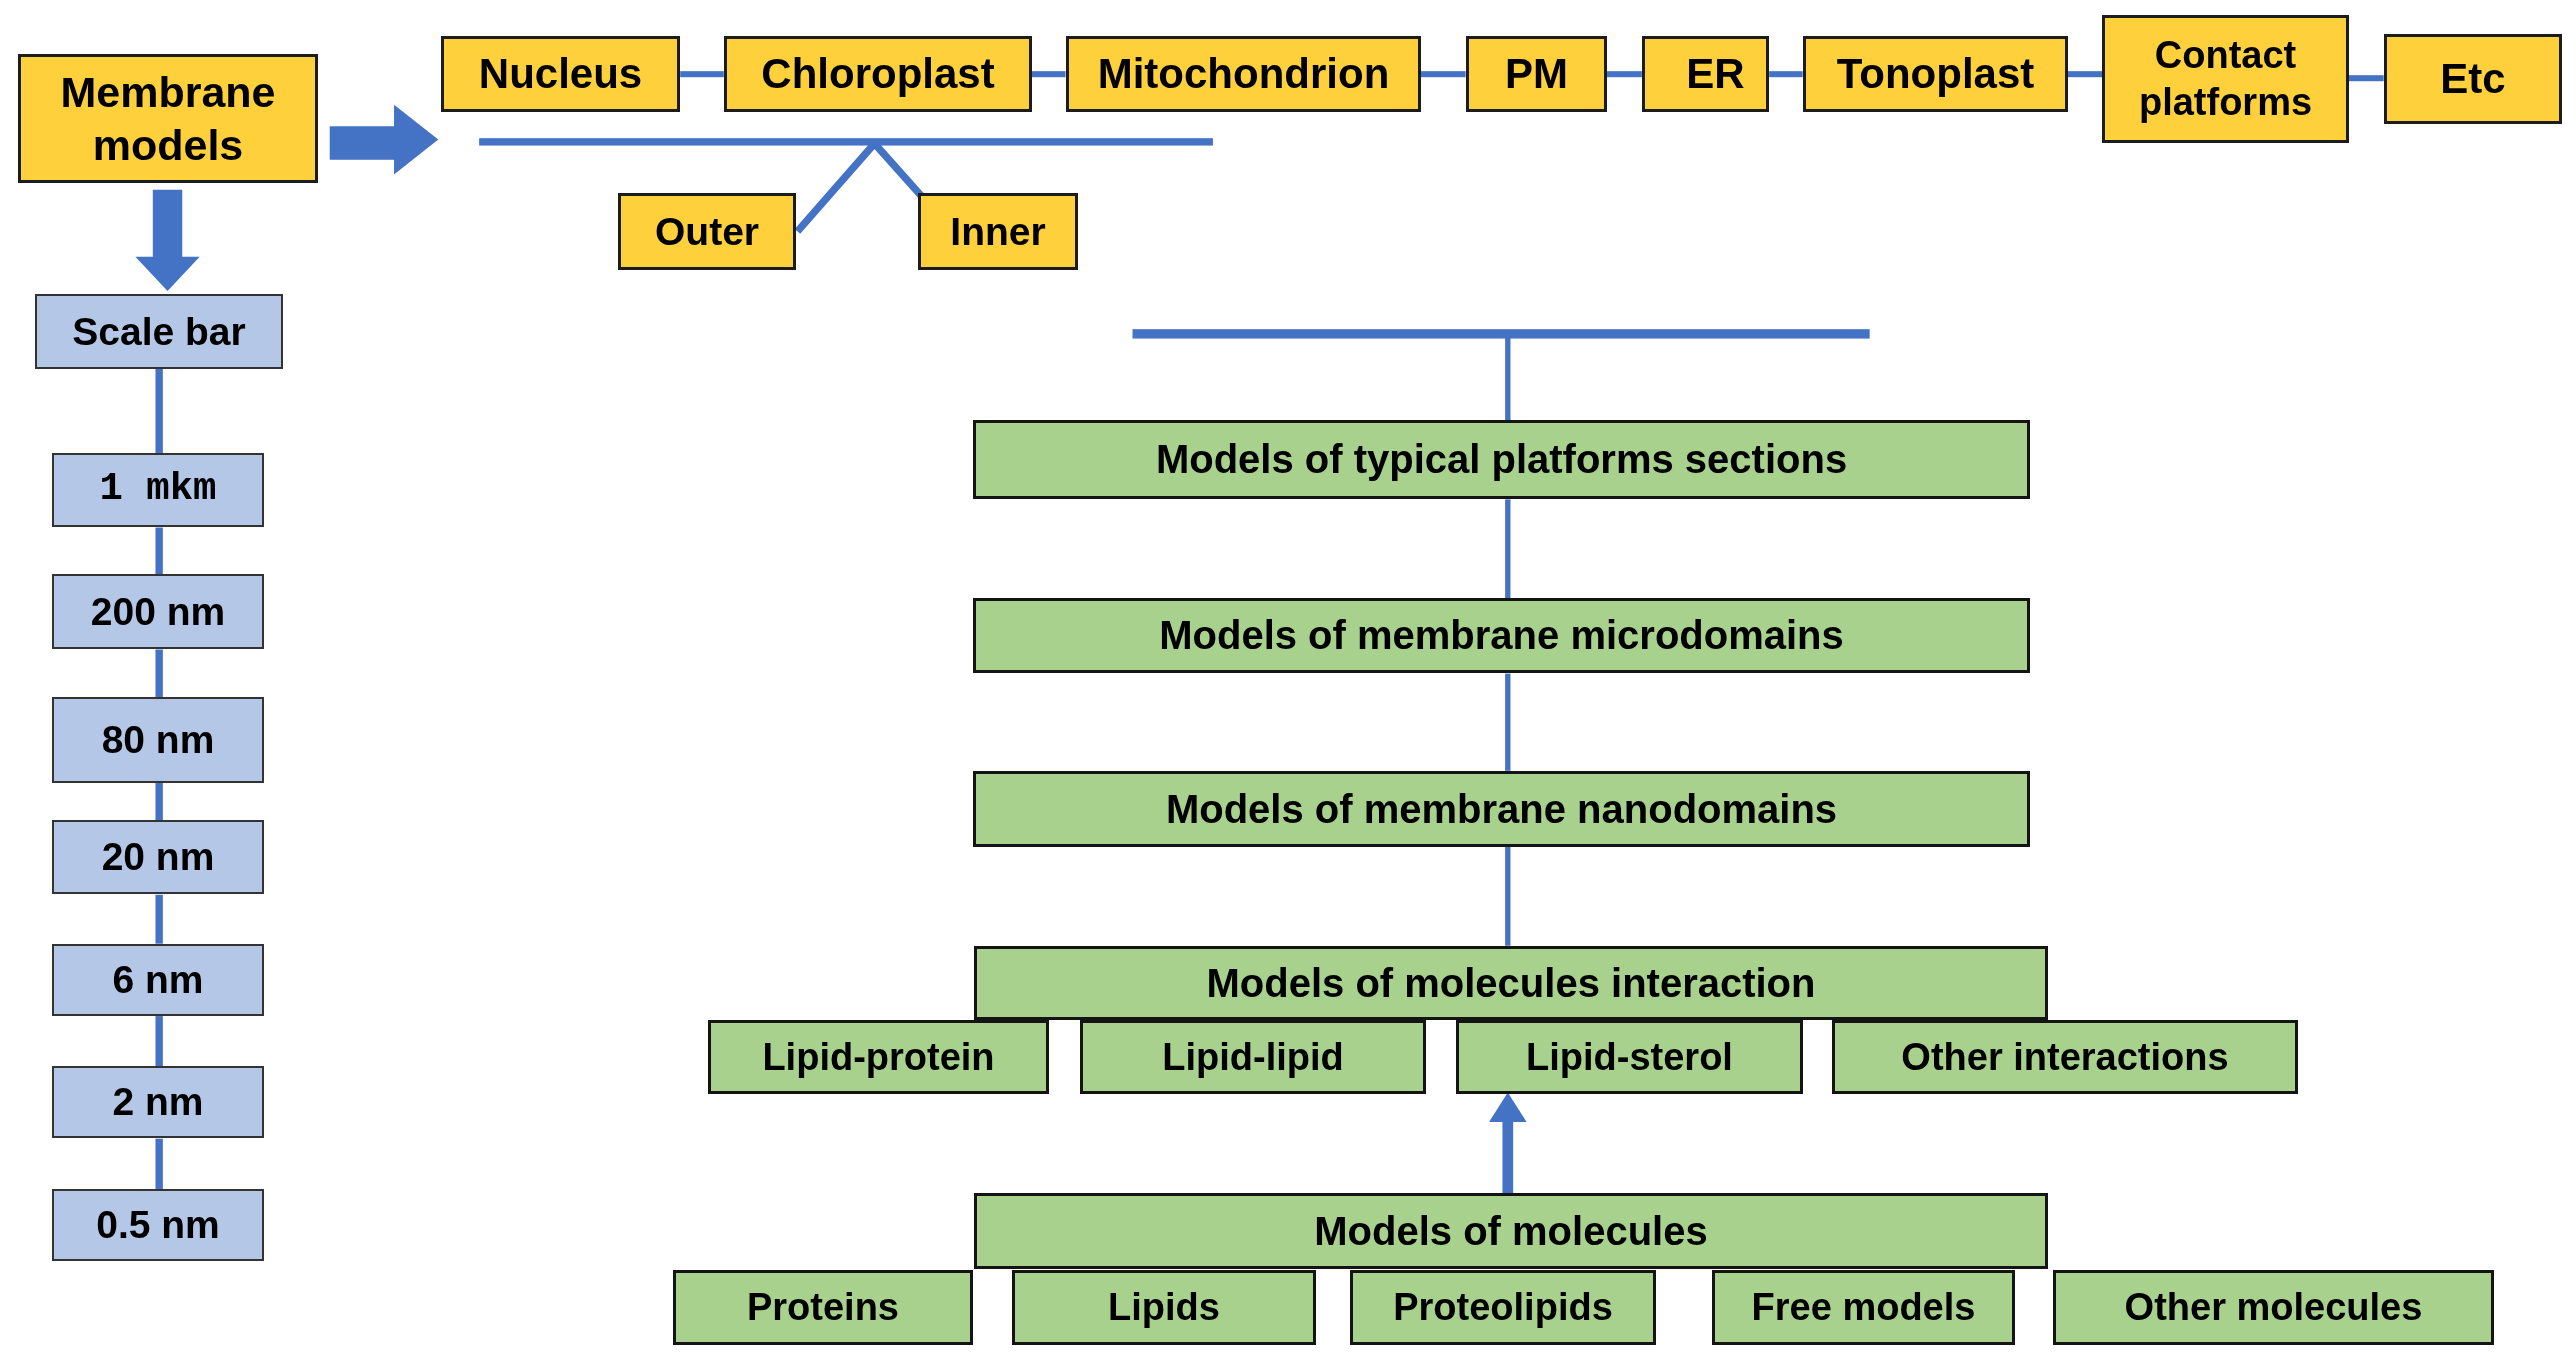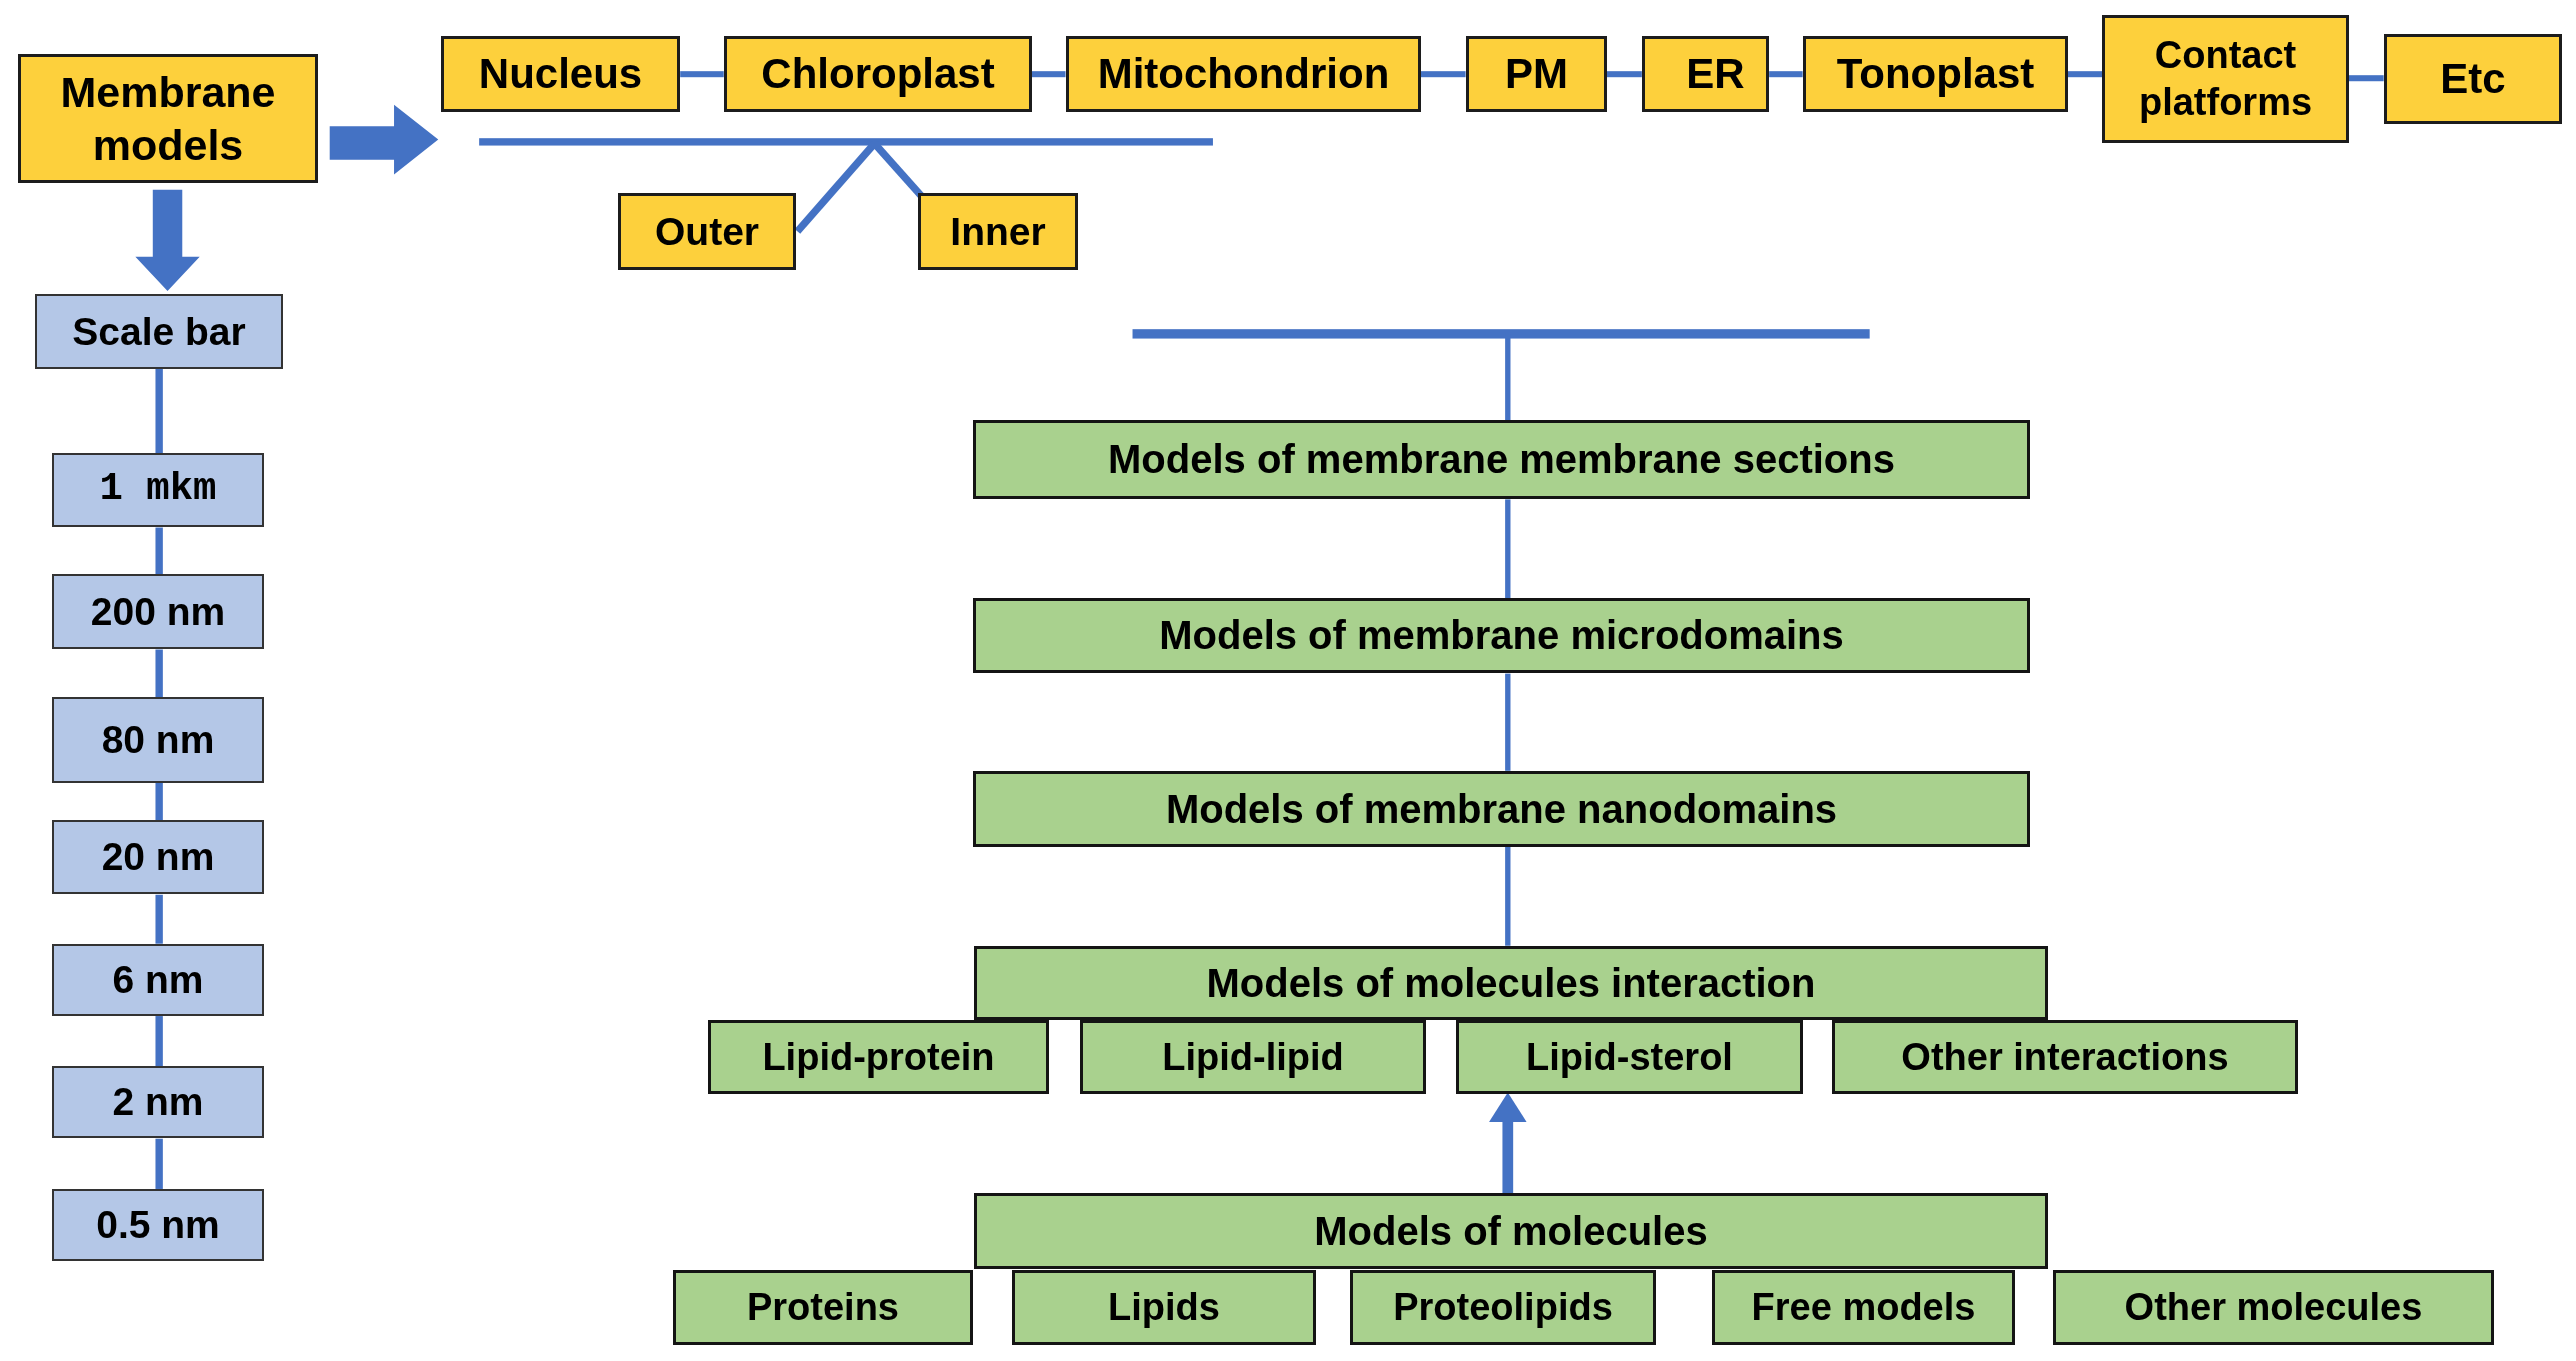--- a/index.html
+++ b/index.html
@@ -89,21 +89,21 @@
 
   <div class="box bbox f-scale" style="left:35px;top:294px;width:248px;height:75px;">Scale bar</div>
   <div class="box bbox f-scale" style="left:52px;top:453px;width:212px;height:74px;font-family:Liberation Mono, monospace;">1 mkm</div>
   <div class="box bbox f-scale" style="left:52px;top:574px;width:212px;height:75px;">200 nm</div>
   <div class="box bbox f-scale" style="left:52px;top:697px;width:212px;height:86px;">80 nm</div>
   <div class="box bbox f-scale" style="left:52px;top:820px;width:212px;height:74px;">20 nm</div>
   <div class="box bbox f-scale" style="left:52px;top:944px;width:212px;height:72px;">6 nm</div>
   <div class="box bbox f-scale" style="left:52px;top:1066px;width:212px;height:72px;">2 nm</div>
   <div class="box bbox f-scale" style="left:52px;top:1189px;width:212px;height:72px;">0.5 nm</div>
 
-  <div class="box gbox f-green" style="left:973px;top:420px;width:1057px;height:79px;">Models of membrane membrane sections</div>
+  <div class="box gbox f-green" style="left:973px;top:420px;width:1057px;height:79px;">Models of typical platforms sections</div>
   <div class="box gbox f-green" style="left:973px;top:598px;width:1057px;height:75px;text-align:right;">Models of membrane microdomains</div>
   <div class="box gbox f-green" style="left:973px;top:771px;width:1057px;height:76px;">Models of membrane nanodomains</div>
   <div class="box gbox f-green" style="left:974px;top:946px;width:1074px;height:74px;">Models of molecules interaction</div>
   <div class="box gbox f-green" style="left:974px;top:1193px;width:1074px;height:76px;">Models of molecules</div>
 
   <div class="box gbox f-green-sub" style="left:708px;top:1020px;width:341px;height:74px;">Lipid-protein</div>
   <div class="box gbox f-green-sub" style="left:1080px;top:1020px;width:346px;height:74px;">Lipid-lipid</div>
   <div class="box gbox f-green-sub" style="left:1456px;top:1020px;width:347px;height:74px;">Lipid-sterol</div>
   <div class="box gbox f-green-sub" style="left:1832px;top:1020px;width:466px;height:74px;">Other interactions</div>
 

